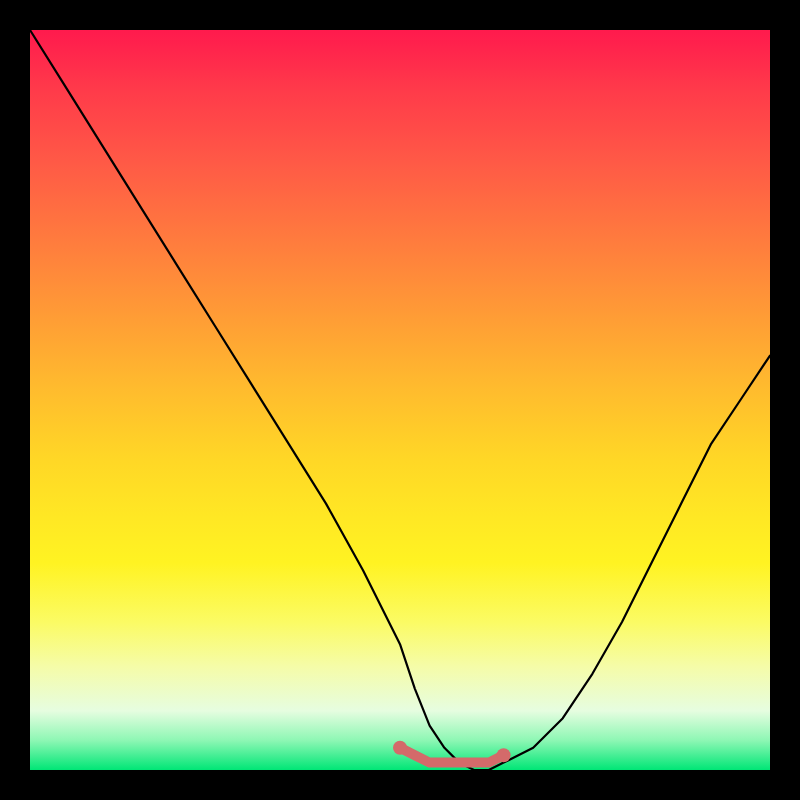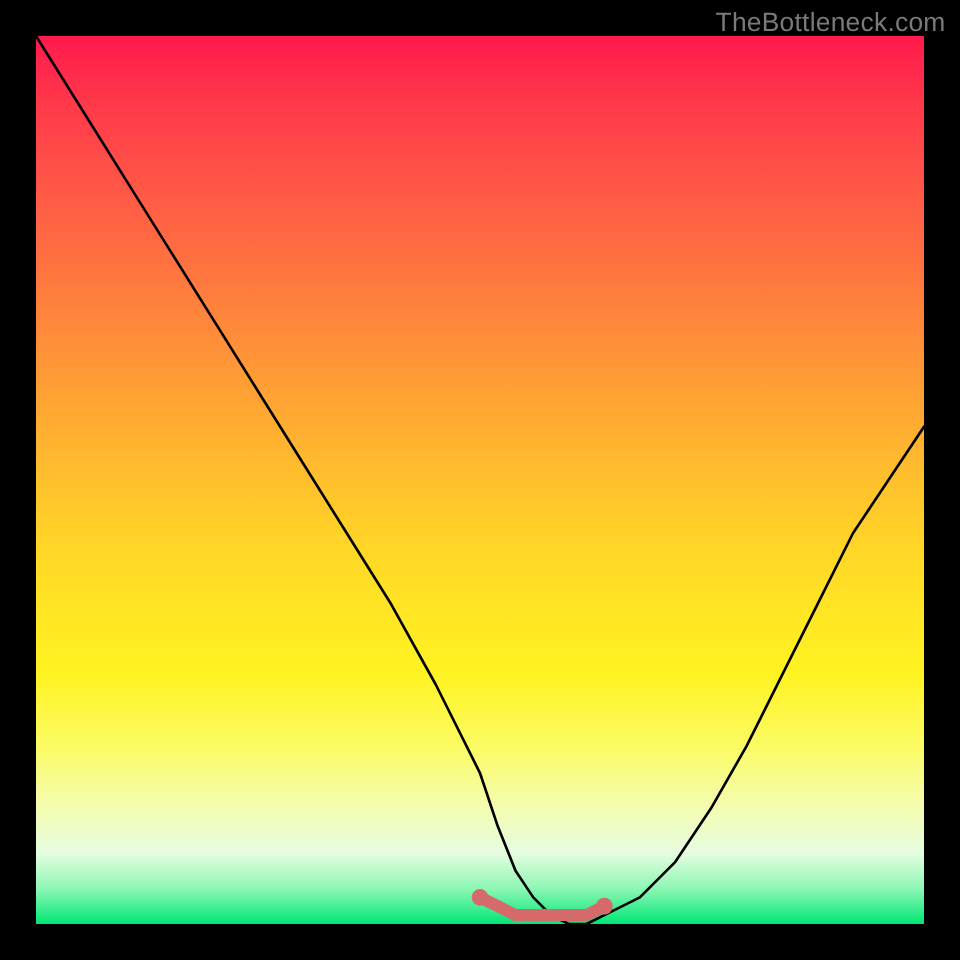--- a/index.html
+++ b/index.html
@@ -71,14 +71,13 @@
 
   <svg class="curve-layer" viewBox="0 0 740 740" preserveAspectRatio="none">
     <path fill="none" stroke="#000" stroke-width="2.2" stroke-linecap="round" stroke-linejoin="round" d="M0.0 0.0 L37.0 59.2 L74.0 118.4 L111.0 177.6 L148.0 236.8 L185.0 296.0 L222.0 355.2 L259.0 414.4 L296.0 473.6 L333.0 540.2 L370.0 614.2 L384.8 658.6 L399.6 695.6 L414.4 717.8 L429.2 732.6 L444.0 740.0 L458.8 740.0 L473.6 732.6 L503.2 717.8 L532.8 688.2 L562.4 643.8 L592.0 592.0 L621.6 532.8 L651.2 473.6 L680.8 414.4 L710.4 370.0 L740.0 325.6"></path>
     <path fill="none" stroke="#d46a6a" stroke-width="10" stroke-linecap="round" stroke-linejoin="round" d="M370.0 717.8 L384.8 725.2 L399.6 732.6 L414.4 732.6 L429.2 732.6 L444.0 732.6 L458.8 732.6 L473.6 725.2"></path>
     <circle r="7" fill="#d46a6a" cx="370.0" cy="717.8">
     </circle>
     <circle r="7" fill="#d46a6a" cx="473.6" cy="725.2">
     </circle>
   </svg>
 
-  <div class="watermark">TheBottleneck.com</div>
 </div>
 
 </body></html>

